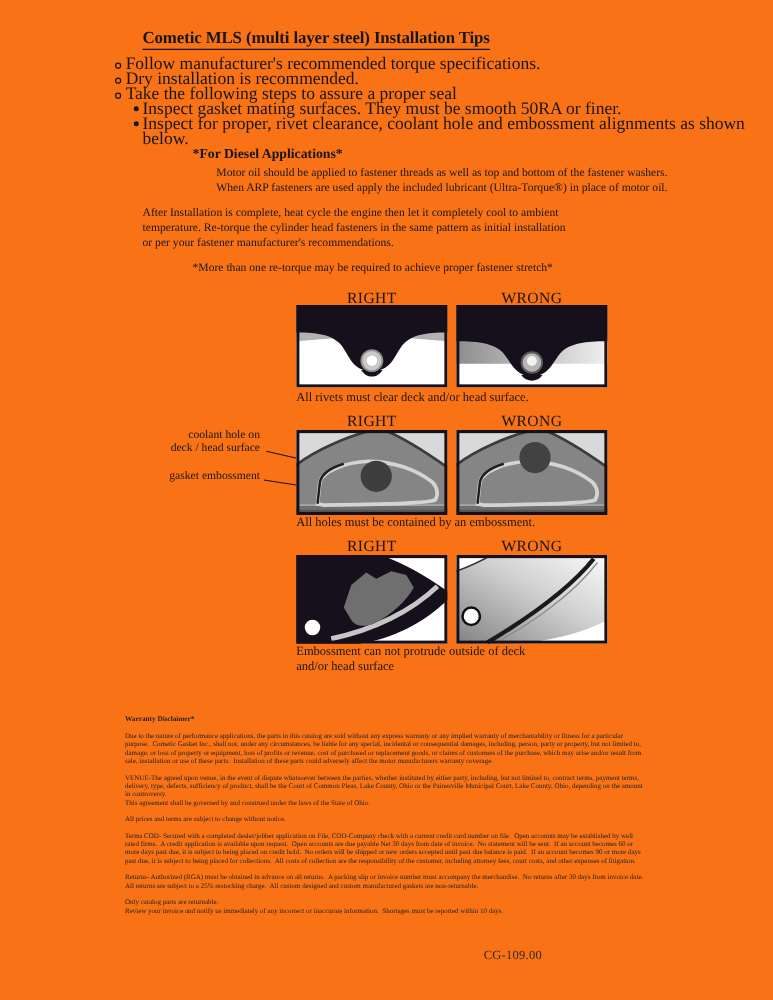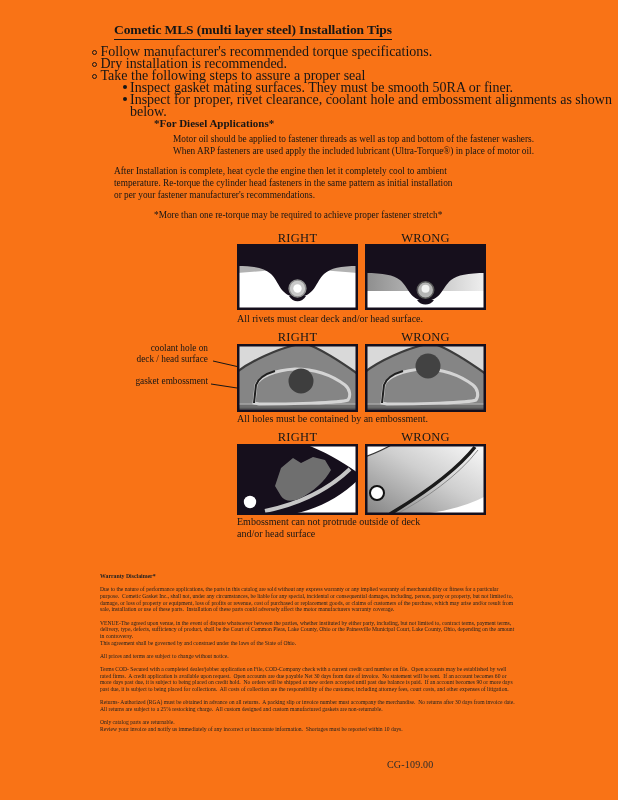--- a/index.html
+++ b/index.html
@@ -6,21 +6,21 @@
   .page{position:relative;width:618px;height:800px;background:#f97316;overflow:hidden;
         font-family:Liberation Serif, serif;color:#161616;}
   .abs{position:absolute;}
   .title{font-size:13.5px;font-weight:bold;letter-spacing:-0.1px;
          border-bottom:1.5px solid #161616;padding-bottom:1px;}
   .body-text{font-size:9.3px;line-height:12px;white-space:pre-wrap;}
   .h2{font-size:11px;font-weight:bold;margin-left:40px;}
   .bl{display:flex;font-size:14px;line-height:12px;}
   .b1{flex:0 0 auto;width:3px;height:3px;border:1px solid #161616;border-radius:50%;margin:3.6px 3.5px 0 0;}
   .b2{flex:0 0 auto;width:4px;height:4px;background:#161616;border-radius:50%;margin:3.4px 3px 0 0;}
-  .sub{margin-left:31px;}
+  .sub{margin-left:15px;}
   .dlabel{font-size:12.5px;width:121px;text-align:center;letter-spacing:0.3px;}
   .caption{font-size:10px;line-height:12px;}
   .side-label{font-size:9.3px;line-height:10.8px;text-align:right;width:98px;}
   .fine{width:418px;font-size:5.6px;line-height:6.7px;color:#222;}
   .fine p{margin:0 0 6.5px 0;white-space:pre-wrap;}
   .fine-h{font-size:5.8px;font-weight:bold;margin:0 0 6.5px 0;}
   .code{font-size:10px;letter-spacing:0.2px;color:#2b2b2b;}
   svg{display:block;}
 </style>
 </head>

